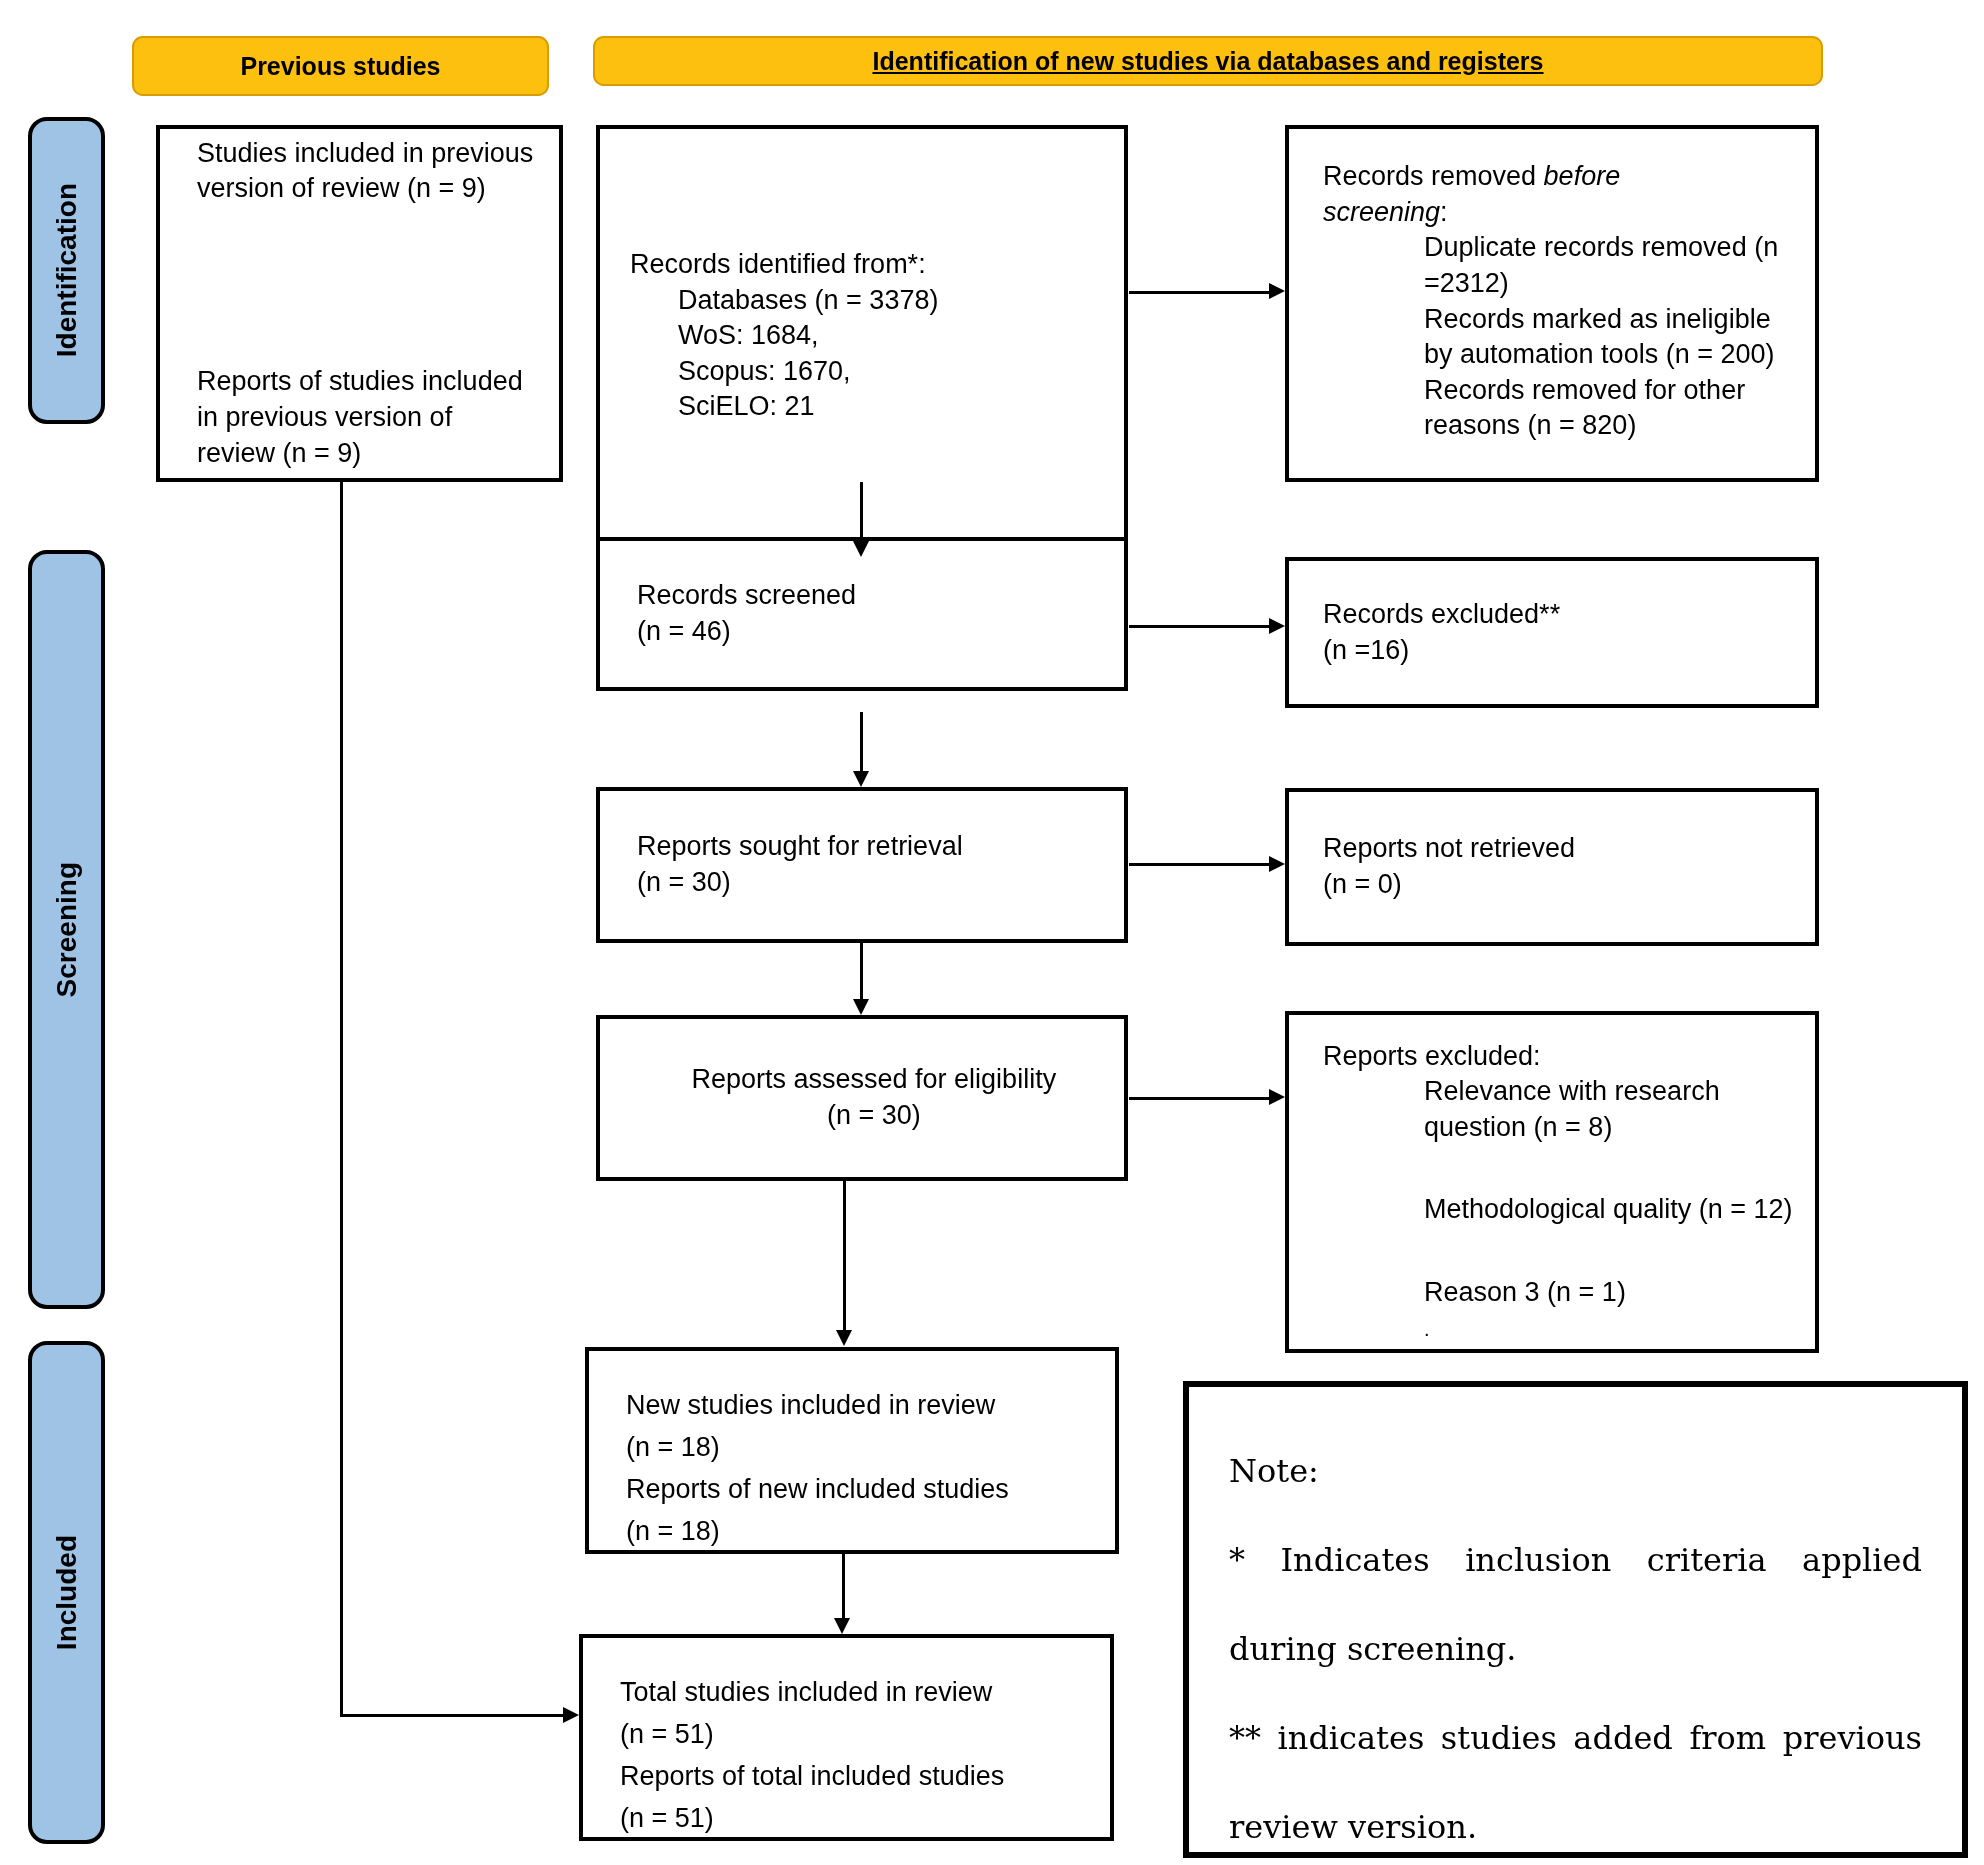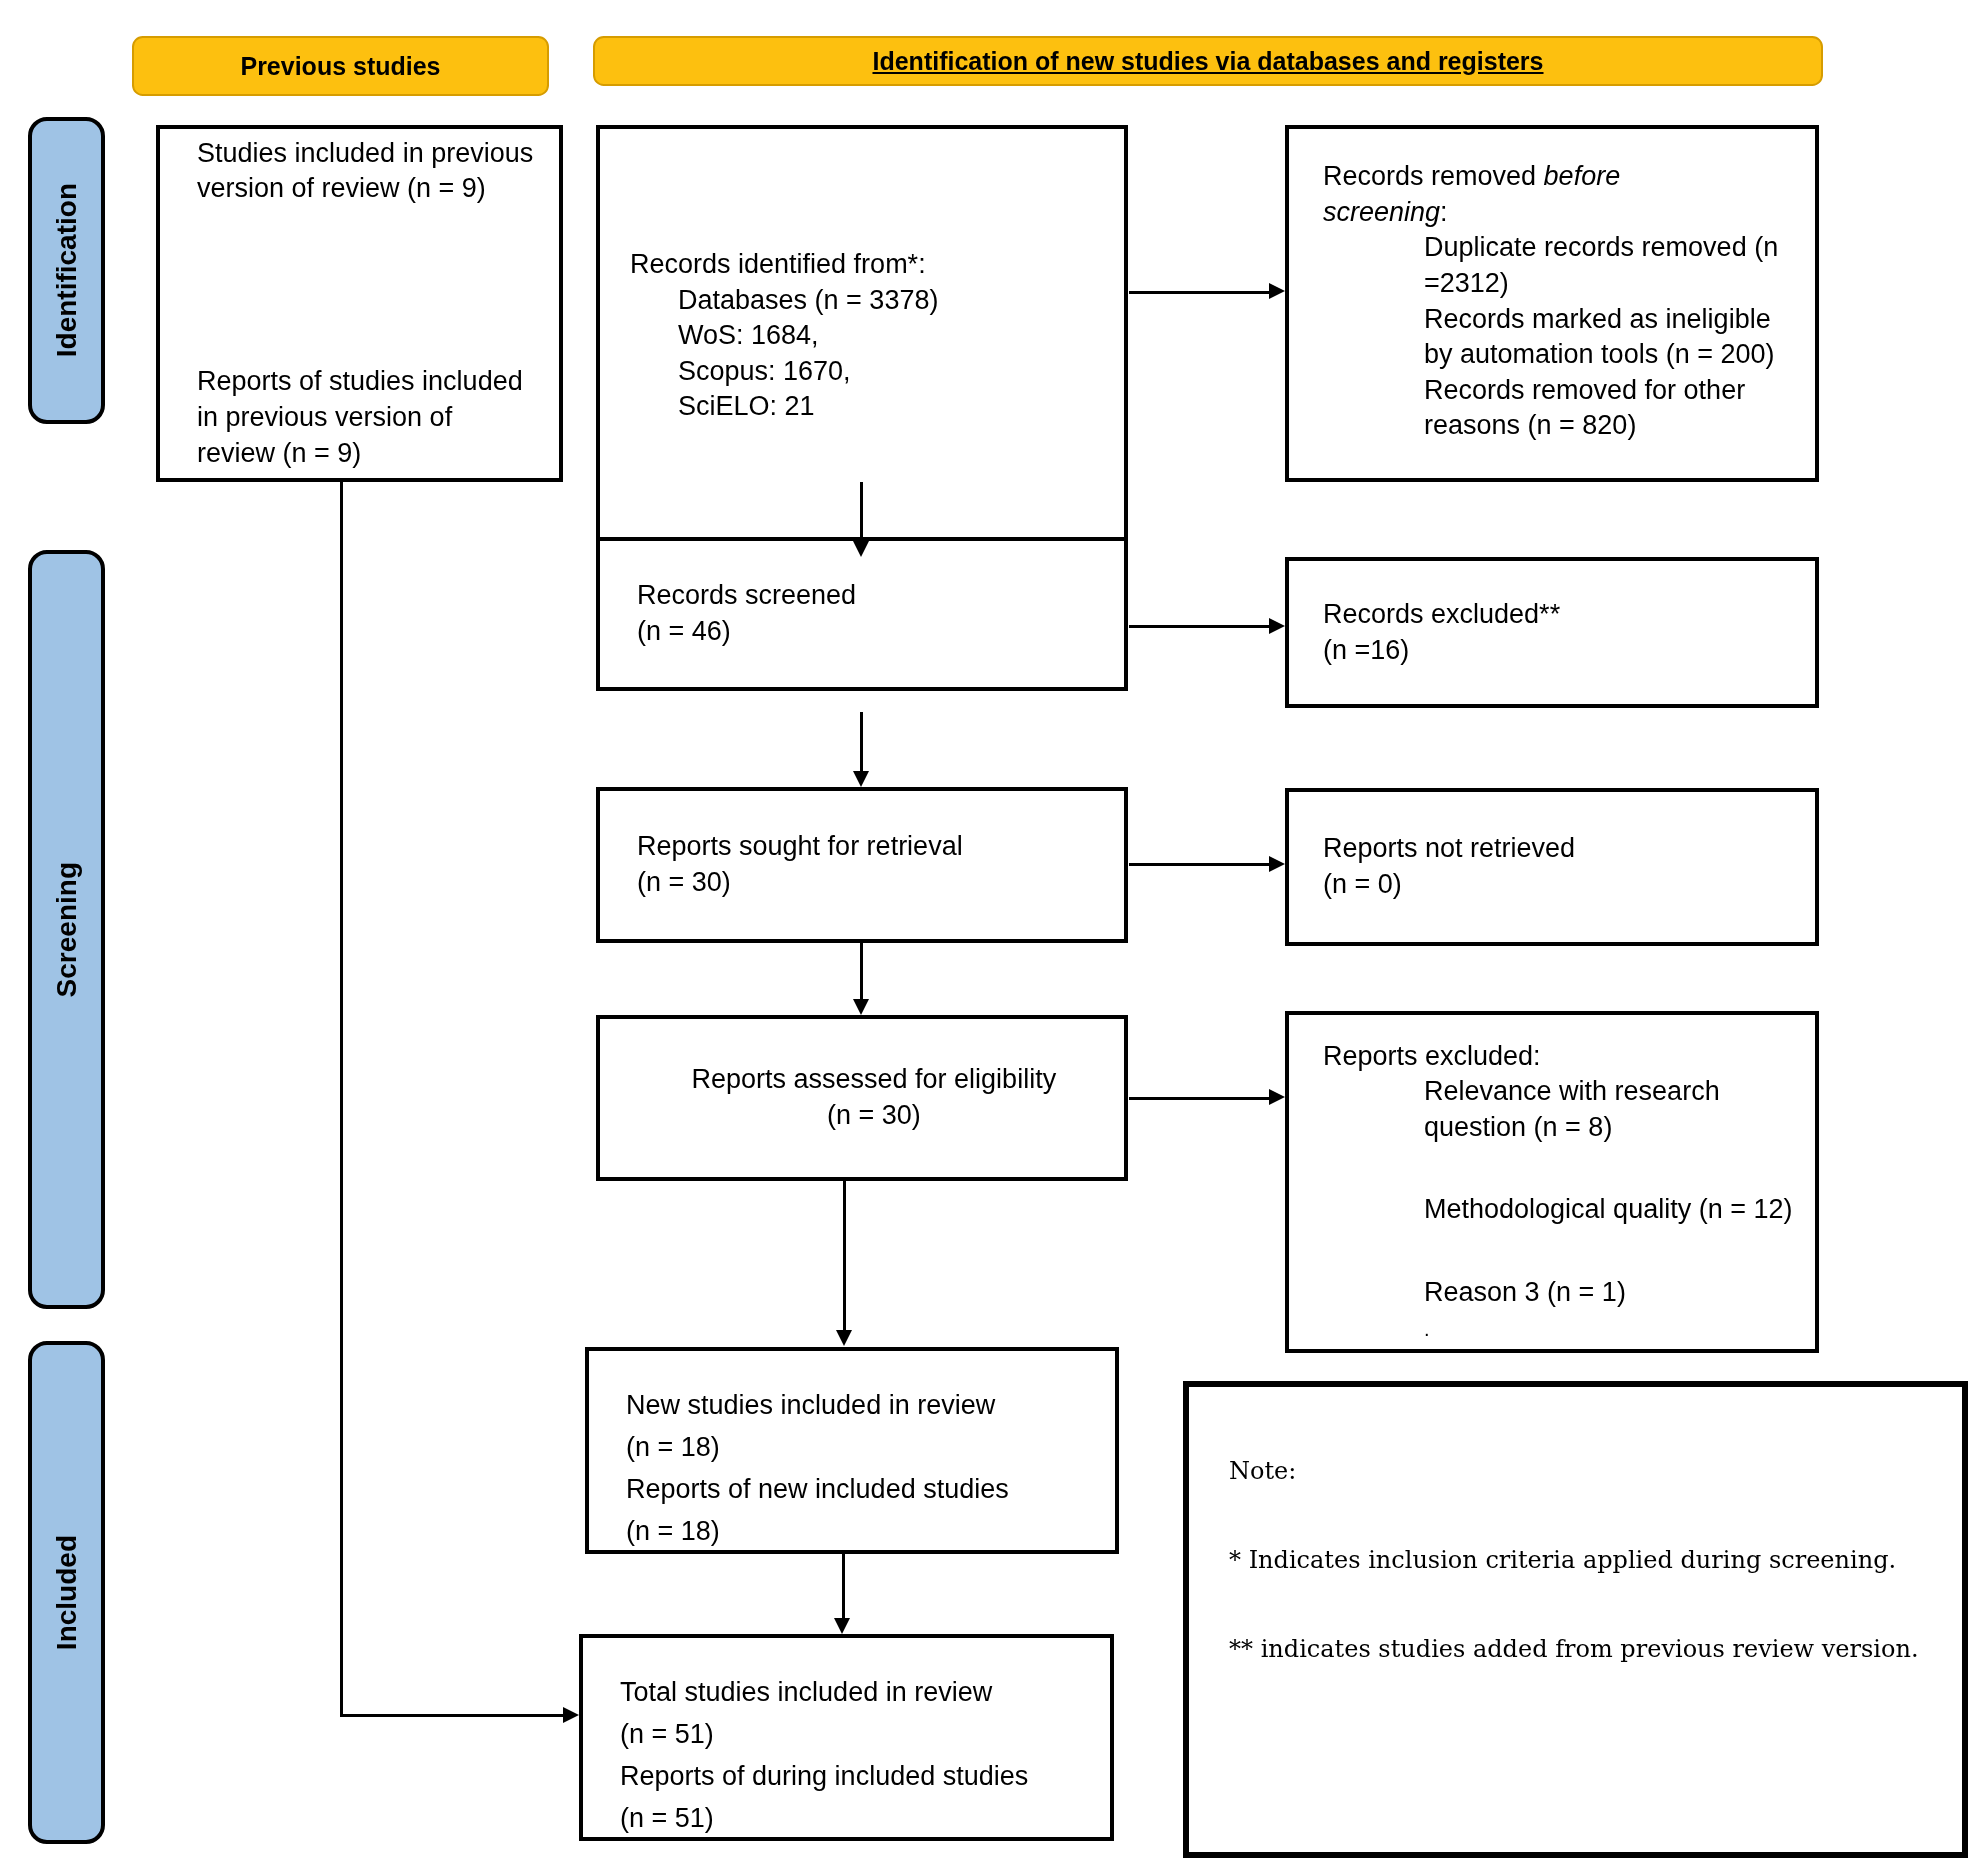--- a/index.html
+++ b/index.html
@@ -38,21 +38,21 @@
   }
   .center-v{justify-content:center;}
   .indent{padding-left:48px;}
   .indent2{padding-left:101px;}
   .vline,.hline{position:absolute;background:var(--arrow);}
   .ah-down{position:absolute;width:0;height:0;border-left:8.7px solid transparent;border-right:8.7px solid transparent;border-top:16px solid var(--arrow);}
   .ah-right{position:absolute;width:0;height:0;border-top:8.7px solid transparent;border-bottom:8.7px solid transparent;border-left:16px solid var(--arrow);}
   .note{
     position:absolute;box-sizing:border-box;background:#ffffff;
     border:6px solid var(--box-border);
-    font-family:"DejaVu Serif",serif;font-size:24px;line-height:89px;
+    font-family:"DejaVu Serif",serif;font-size:32px;line-height:89px;
     text-align:justify;
   }
   .note > div{margin:0;}
 </style>
 </head>
 <body>
 
 <div class="canvas">
 
   <div class="hdr" style="left:132px;top:36px;width:417px;height:60px;">
@@ -128,21 +128,21 @@
   <div class="box" style="left:585px;top:1347px;width:534px;height:207px;padding:34px 13.4px 6.7px 37px;line-height:1.55;">
     <div>New studies included in review</div>
     <div>(n = 18)</div>
     <div>Reports of new included studies</div>
     <div>(n = 18)</div>
   </div>
 
   <div class="box" style="left:579px;top:1634px;width:535px;height:207px;padding:34px 13.4px 6.7px 37px;line-height:1.55;">
     <div>Total studies included in review</div>
     <div>(n = 51)</div>
-    <div>Reports of during included studies</div>
+    <div>Reports of total included studies</div>
     <div>(n = 51)</div>
   </div>
 
   <div class="note" style="left:1183px;top:1381px;width:785px;height:477px;padding:40px 40px 6.7px 40px;">
     <div>Note:</div>
     <div>* Indicates inclusion criteria applied during screening.</div>
     <div>** indicates studies added from previous review version.</div>
   </div>
 
   <div class="vline" style="left:860px;top:482px;width:2.7px;height:59px;"></div>

